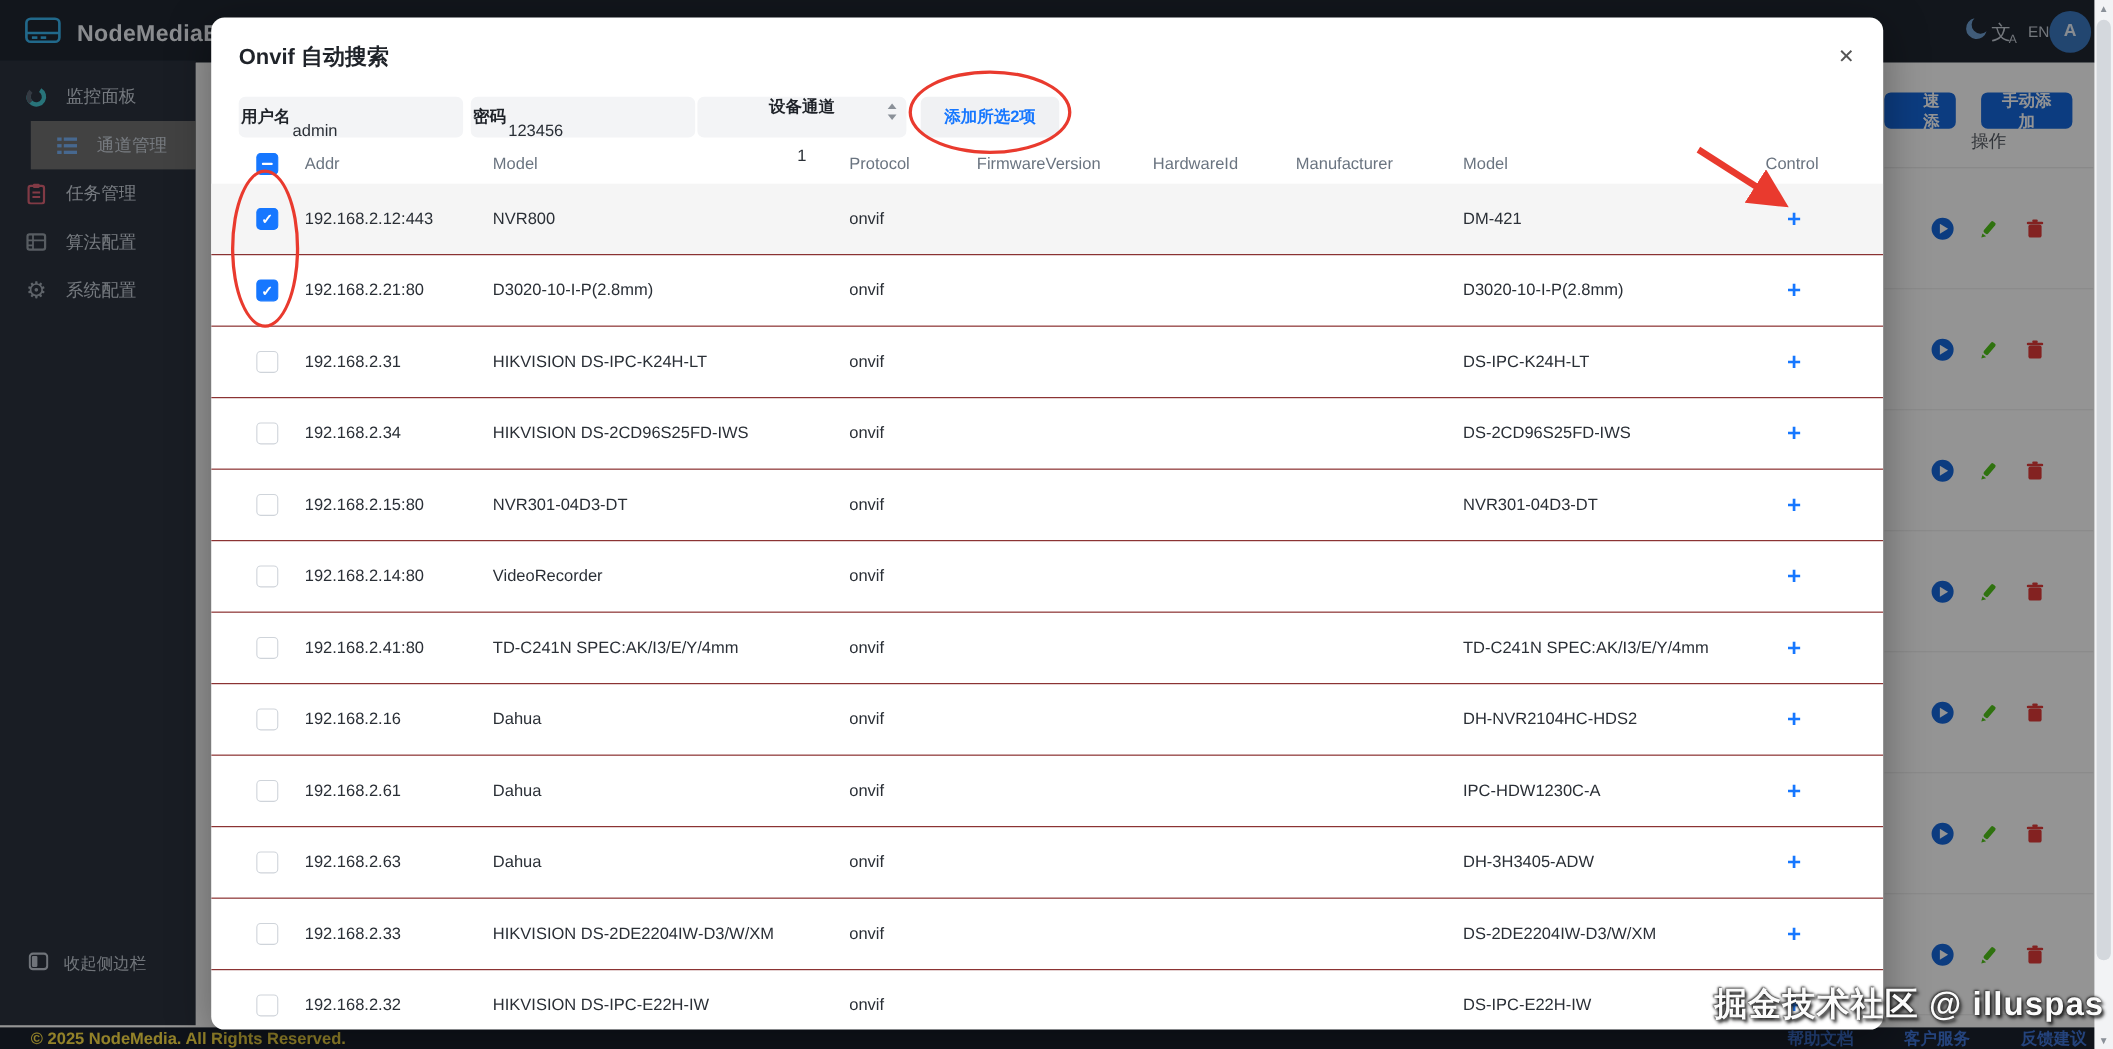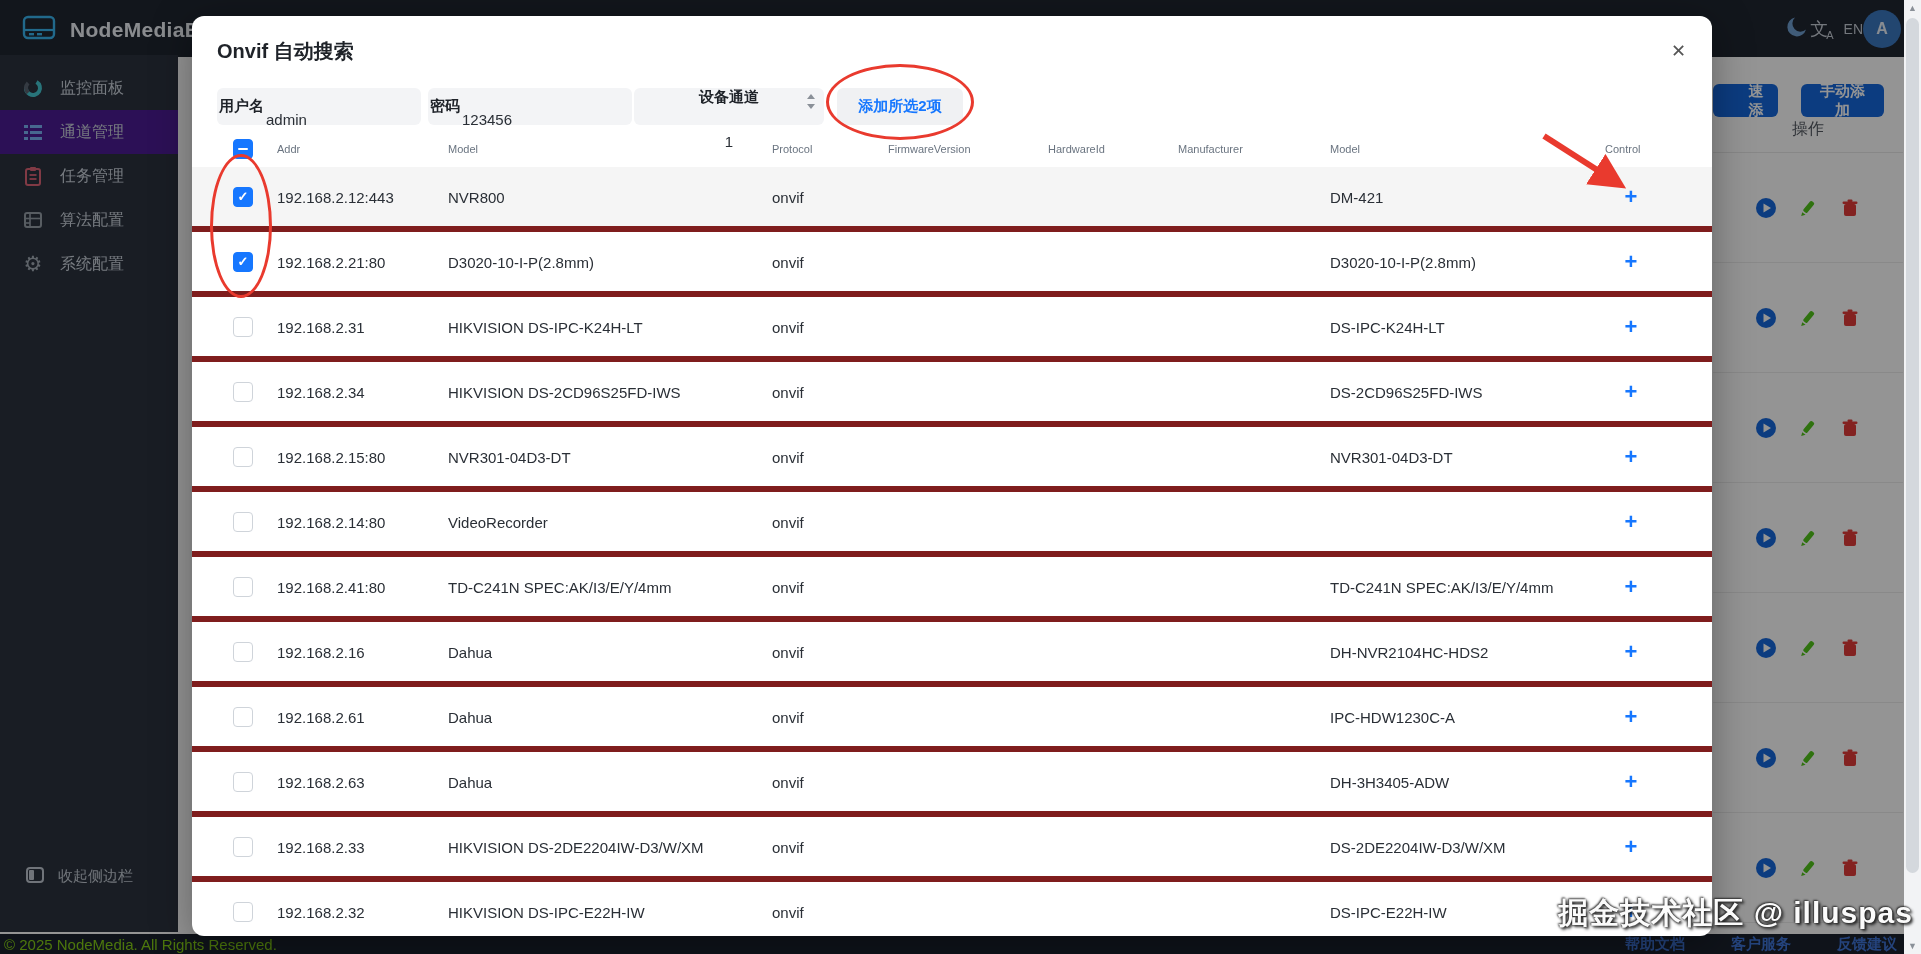--- a/index.html
+++ b/index.html
@@ -14,39 +14,39 @@
   .lang-group { display:flex; align-items:center; gap:8px; color:#c7cdd6; }
   .lang-en { font-size:14px; color:#c7cdd6; }
   .trans-icon { font-size:18px; color:#c7cdd6; position:relative; }
   .trans-icon .sub { font-size:11px; position:relative; top:4px; left:-2px; }
   .avatar { width:38px; height:38px; border-radius:50%; background:#3b79c2; color:#eaf1fa; font-size:16px;
             display:flex; align-items:center; justify-content:center; font-weight:bold; }
 
   .sidebar { position:absolute; left:0; top:55px; width:178px; height:877px; background:#2b333f; z-index:1; }
   .side-item { position:relative; height:44px; display:flex; align-items:center; gap:16px; padding-left:22px;
                color:#ccd3dc; font-size:16px; cursor:pointer; }
-  .side-item.active { background:#4c1d95; }
+  .side-item.active { background:#737373;margin-left:28px; }
   .side-icon { width:22px; height:22px; display:flex; align-items:center; justify-content:center; }
   .side-menu { padding-top:11px; }
   .side-bottom { position:absolute; left:0; bottom:36px; width:178px; height:40px; display:flex; align-items:center; gap:14px;
                  padding-left:26px; color:#c2c9d2; font-size:15px; }
 
   .main { position:absolute; left:178px; top:57px; width:1726px; height:877px; background:#ffffff; z-index:1; }
   .btn-blue { position:absolute; height:33px; background:#1668dc; color:#fff; font-size:15px; font-weight:bold;
               border:none; border-radius:6px; padding:0 14px; display:flex; align-items:center; justify-content:center; }
   .btn-quick { left:1535px; top:27px; width:65px;padding-left:35px; }
   .btn-manual { left:1623px; top:27px; width:83px; }
   .ops-header { position:absolute; left:1535px; top:62px; width:190px; text-align:center; color:#555b63; font-size:16px; }
   .ops-col { position:absolute; left:1535px; top:95px; width:190px; border-top:1px solid #e8e8e8; }
   .action-row { height:110px; display:flex; align-items:center; justify-content:center; gap:20px; border-bottom:1px solid #ededed; }
   .action-btn { width:22px; height:22px; display:flex; align-items:center; justify-content:center; cursor:pointer; }
 
   .footer { position:absolute; left:0; top:934px; width:1921px; height:20px; background:#1a222e; z-index:1;
             display:flex; align-items:center; }
-  .copyright { position:absolute; left:4px; color:#84cc16; font-size:15px; white-space:nowrap; }
+  .copyright { position:absolute; left:28px; color:#fde047; font-size:15px; white-space:nowrap;font-weight:bold; }
   .footer-links { position:absolute; right:24px; display:flex; gap:46px; }
   .footer-links span { color:#3f74d6; font-size:15px; font-weight:bold; white-space:nowrap; cursor:pointer; }
 
   .overlay { position:absolute; inset:0; background:rgba(0,0,0,0.42); z-index:40; }
 
   
   .scrollbar { position:absolute; right:0; top:0; width:17px; height:954px; background:#f2f3f5; z-index:50; }
   .sb-arrow { position:absolute; left:0; width:17px; height:16px; color:#8a9098; font-size:9px; text-align:center; line-height:16px; }
   .sb-up { top:0; } .sb-down { bottom:0; }
   .sb-thumb { position:absolute; left:2px; top:18px; width:13px; height:855px; background:#d4d8dd; border-radius:7px; }
@@ -62,23 +62,23 @@
   .field .fvalue { color:#2a2f36;margin-top:26px; }
   .f-user { left:25px; width:204px; }
   .f-pass { left:236px; width:204px; }
   .f-chan { left:442px; width:190px;flex-direction:column; }
   .spinner { position:absolute; right:9px; top:6px; display:flex; flex-direction:column; gap:5px; }
   .spin-up { width:0; height:0; border-left:4px solid transparent; border-right:4px solid transparent; border-bottom:5px solid #8a9098; }
   .spin-dn { width:0; height:0; border-left:4px solid transparent; border-right:4px solid transparent; border-top:5px solid #8a9098; }
   .btn-add-selected { position:absolute; left:645px; top:72px; width:126px; height:37px; background:#f0f1f3; border:none;
                       border-radius:6px; color:#1677ff; font-size:15px; font-weight:bold; cursor:pointer; }
 
-  .thead { position:absolute; left:0; top:115px; width:1520px; height:36px; font-size:11px; color:#6a7480; }
+  .thead { position:absolute; left:0; top:115px; width:1520px; height:36px; font-size:15px; color:#6a7480; }
   .tbody { position:absolute; left:0; top:151px; width:1520px; }
-  .trow { position:relative; height:65px; border-bottom:6px solid #7f1d1d; font-size:15px; color:#2a2f36; }
+  .trow { position:relative; height:65px; border-bottom:1px solid #7f1d1d; font-size:15px; color:#2a2f36; }
   .trow.hl { background:#f5f5f5; }
   .cell { position:absolute; top:50%; transform:translateY(-50%); white-space:nowrap; }
   .c-check { left:41px; } .c-addr { left:85px; } .c-name { left:256px; } .c-proto { left:580px; }
   .c-fw { left:696px; } .c-hw { left:856px; } .c-mfr { left:986px; } .c-model { left:1138px; }
   .c-ctl { left:1413px; width:52px; text-align:center; }
   .plus { color:#1677ff; font-size:22px; font-weight:bold; cursor:pointer; line-height:1; }
 
   .cb { width:20px; height:20px; border:1.5px solid #cfd4da; border-radius:4px; background:#fff; cursor:pointer;
         display:flex; align-items:center; justify-content:center; }
   .cb.checked { background:#1677ff; border-color:#1677ff; }

